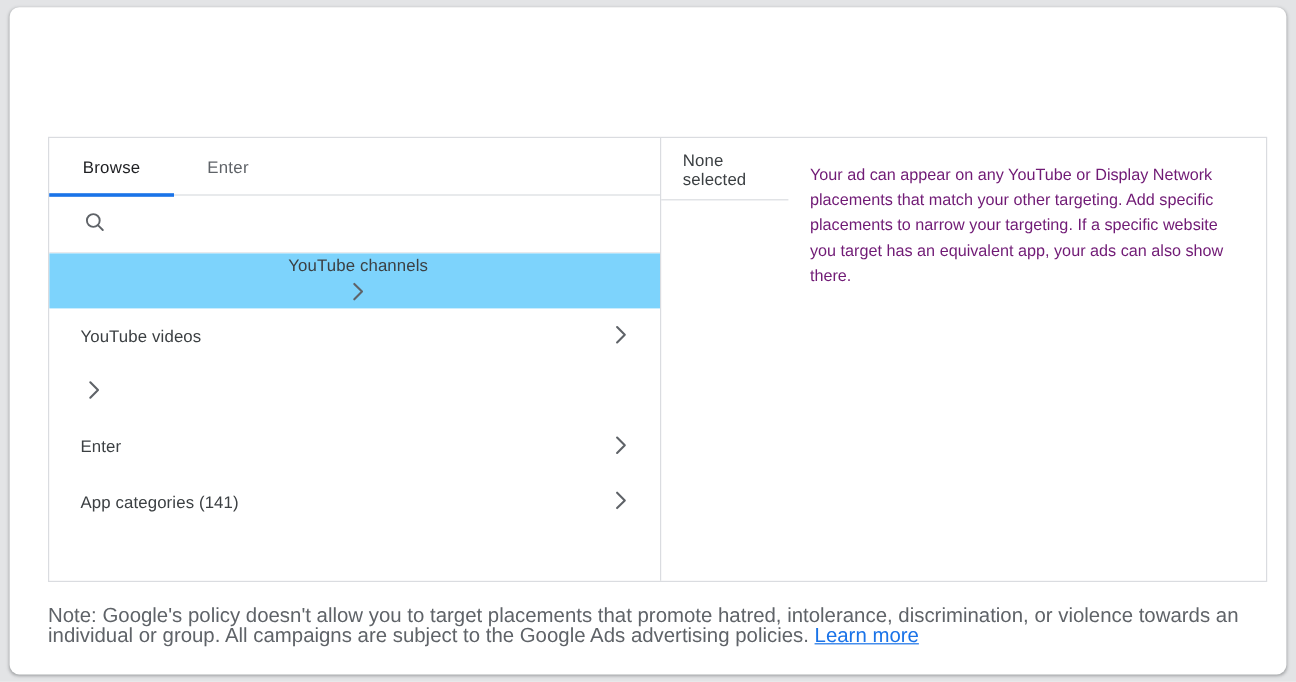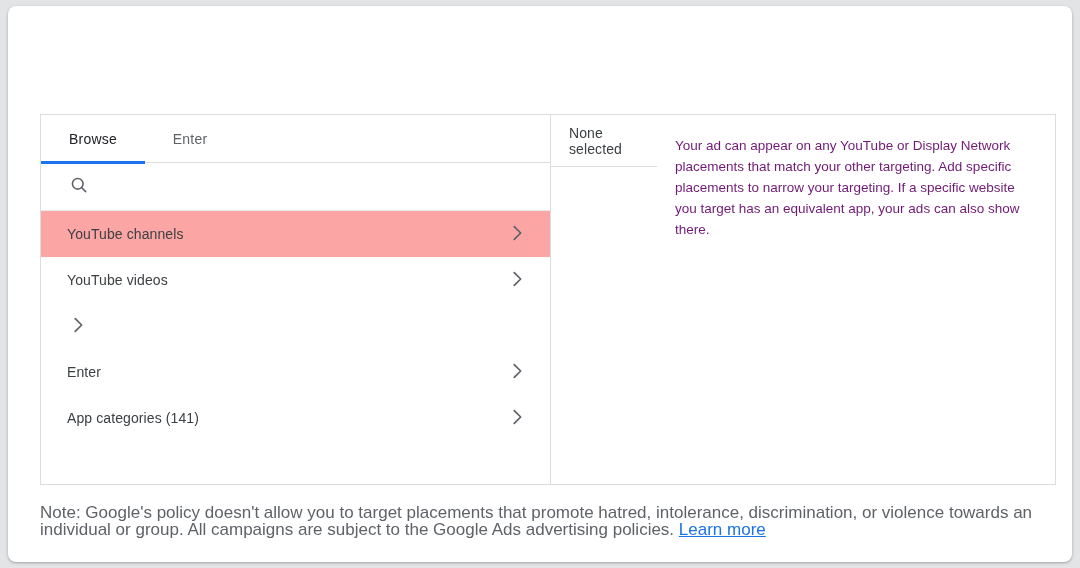--- a/index.html
+++ b/index.html
@@ -148,21 +148,21 @@
   .browse-list { flex: 1; overflow-y: auto; }
 
   .browse-item {
     height: 46px;
     display: flex;
     align-items: center;
     padding: 0 20px 0 26px;
     cursor: pointer;
     border-bottom: 1px solid transparent;
   }
-  .browse-item.hovered { background: #fca5a5; }
+  .browse-item.hovered { background: #7dd3fc; flex-direction: column; }
   .browse-item-label {
     flex: 1;
     font-size: 14px;
     color: #3c4043;
     line-height: 20px;
     letter-spacing: .1px;
   }
   .chev-right { width: 24px; height: 24px; display:block; }
 
   

